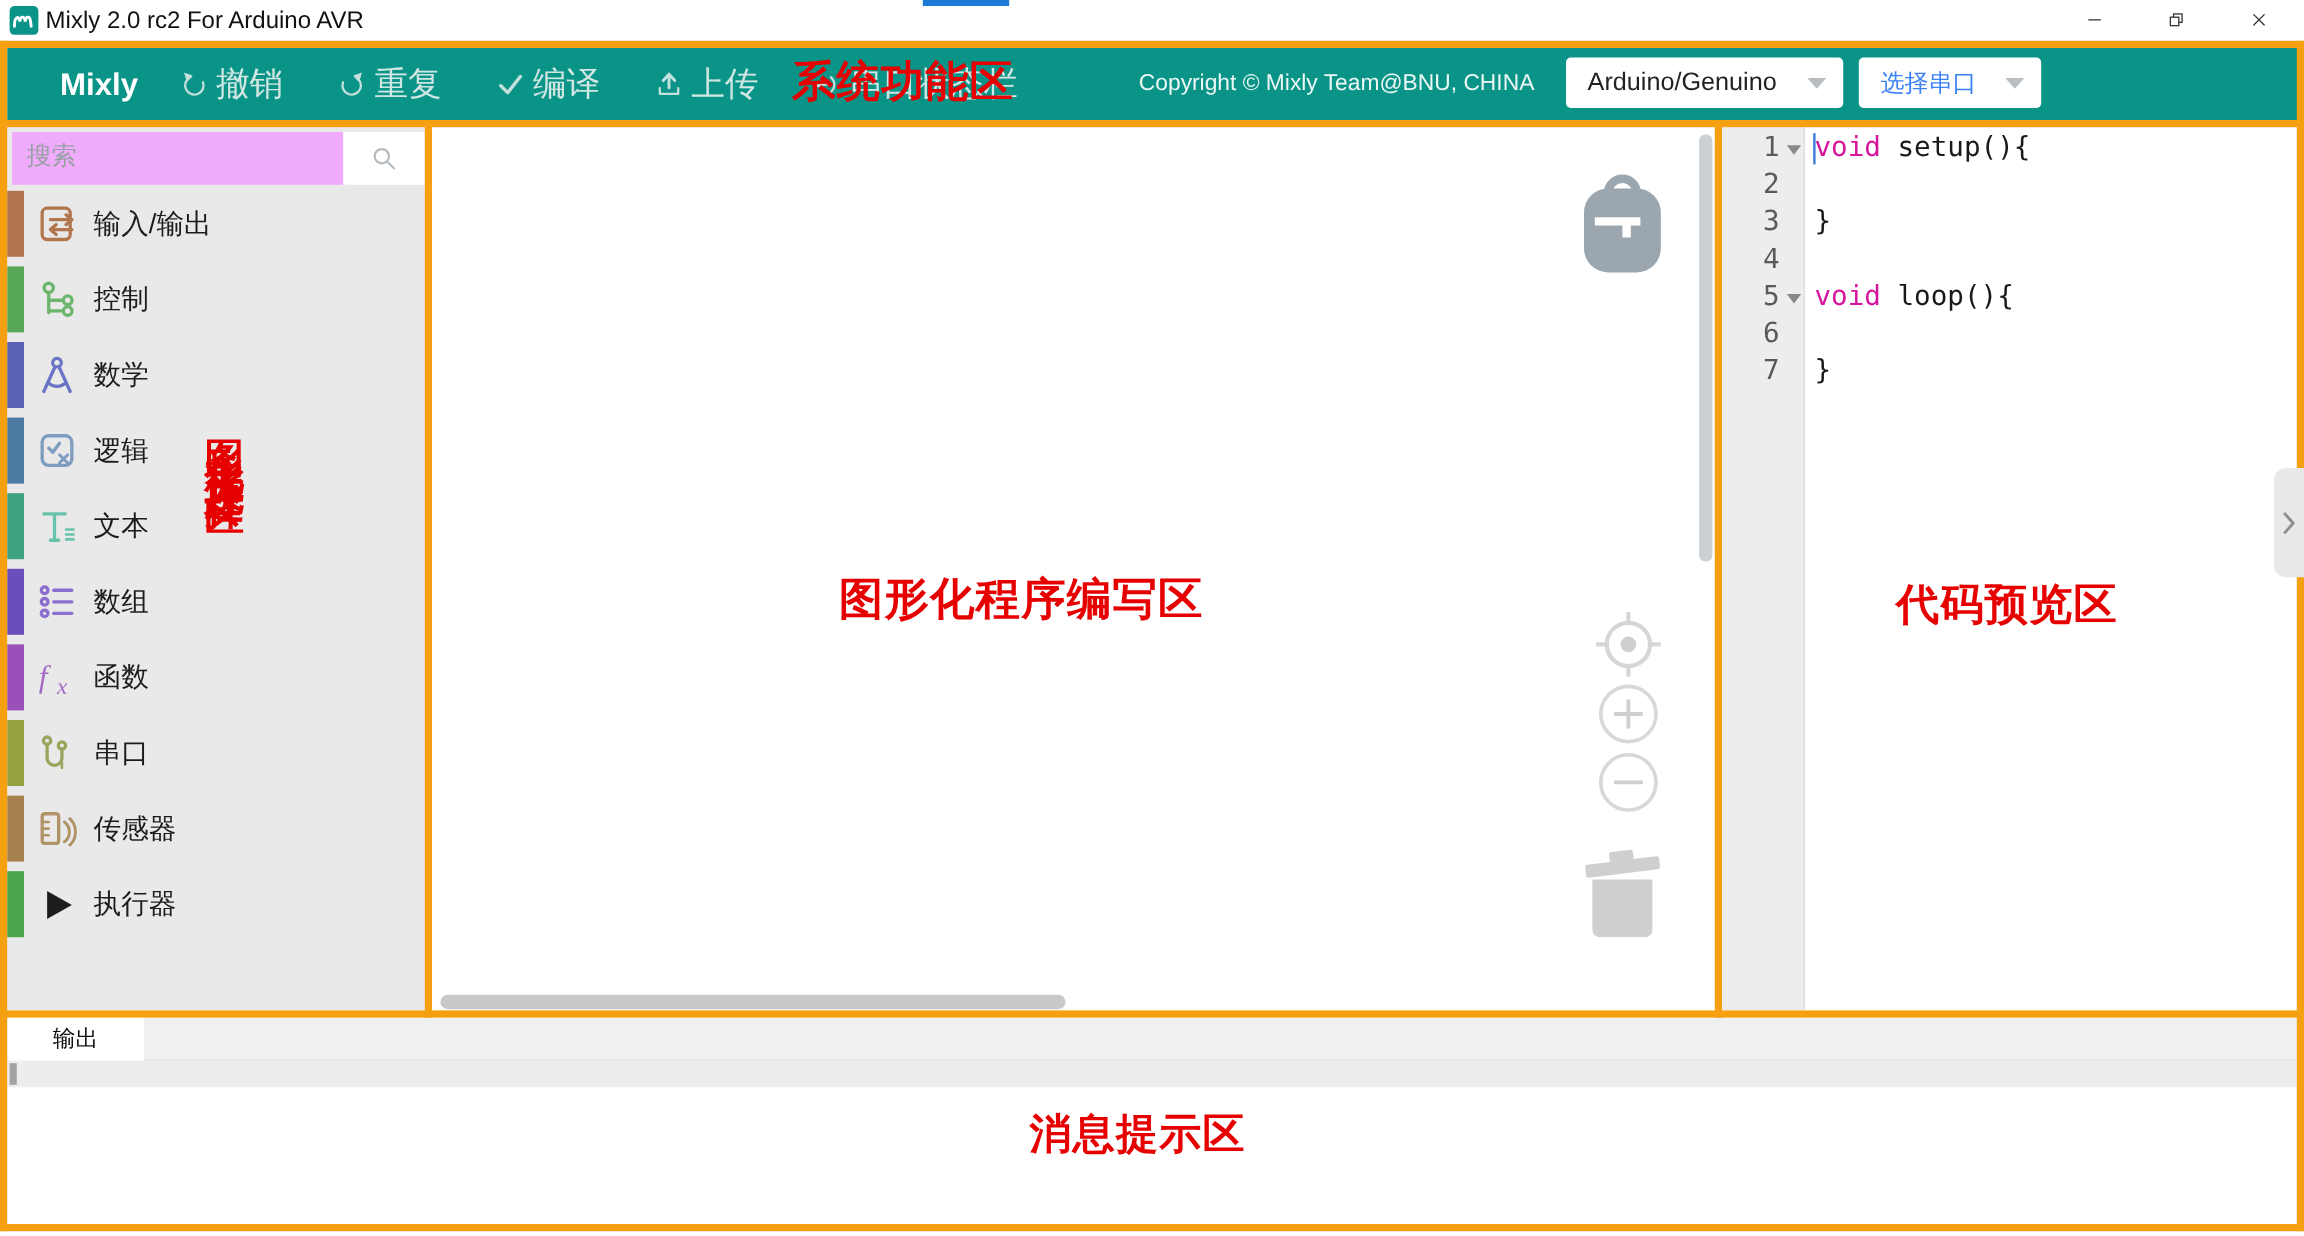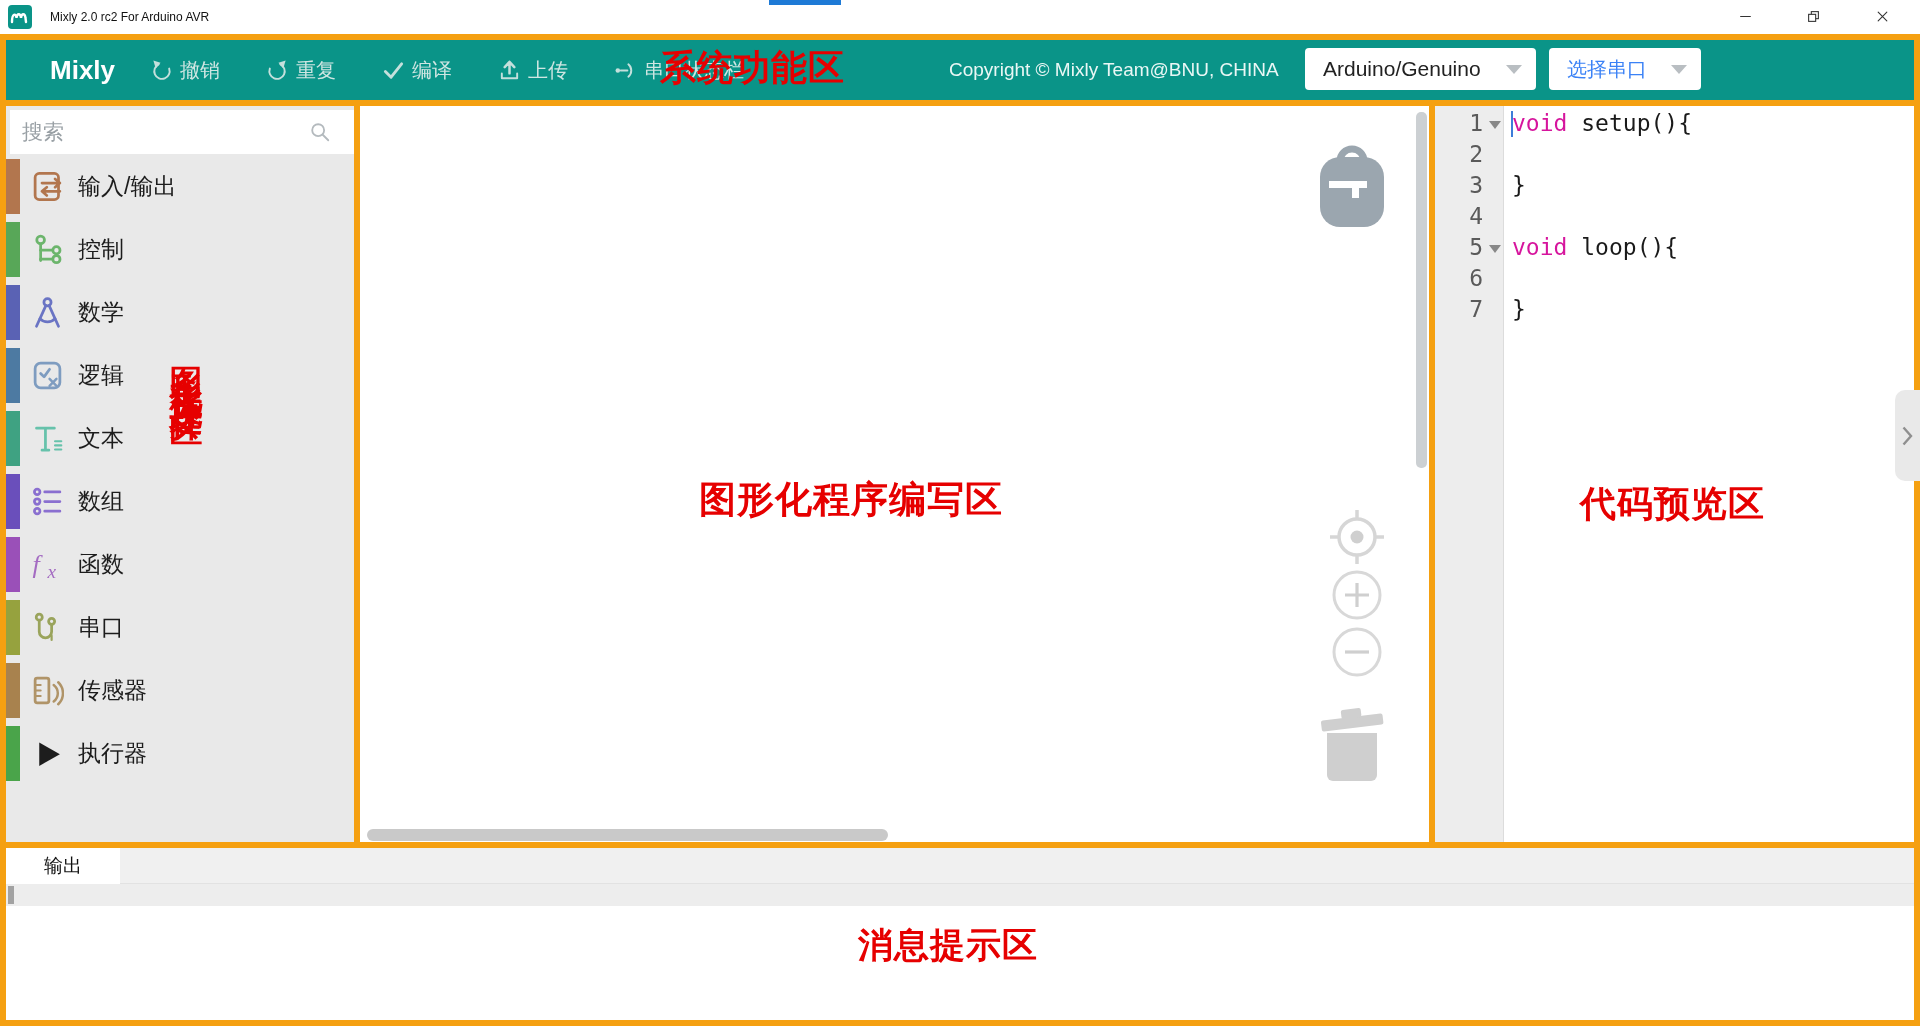--- a/index.html
+++ b/index.html
@@ -5,50 +5,50 @@
   html,body{margin:0;padding:0;background:#fff;}
   #app{position:relative;width:1920px;height:1030px;overflow:hidden;background:#fff;
        font-family:"Liberation Sans",sans-serif;-webkit-font-smoothing:antialiased;}
   .abs{position:absolute;}
   .ic{display:inline-flex;align-items:center;justify-content:center;}
   .ic svg{width:100%;height:100%;display:block;}
 
   
   #titlebar{left:0;top:0;width:1920px;height:34px;background:#fff;}
   #app-logo{left:8px;top:5px;width:24px;height:24px;background:#0a9488;border-radius:4px;}
-  #win-title{left:50px;top:0;height:34px;line-height:34px;font-size:12px;color:#111;}
+  #win-title{left:38px;top:0;height:34px;line-height:34px;font-size:20px;color:#111;}
   #top-accent{left:769px;top:0;width:72px;height:5px;background:#1e7ad6;}
   .winbtn{top:0;width:44px;height:33px;display:flex;align-items:center;justify-content:center;color:#333;}
   .winbtn .ic{width:13px;height:13px;}
 
   
   .frame{background:#f5a011;z-index:6;}
 
   
   #toolbar{left:6px;top:40px;width:1908px;height:60px;background:#0a9488;padding-left:44px;}
   #brand{left:44px;top:0;height:60px;line-height:60px;color:#fff;font-size:26px;font-weight:bold;}
   #toolbar-items{left:144px;top:0;height:60px;display:flex;align-items:center;gap:46px;}
-  .tb-item{display:flex;align-items:center;gap:7px;color:#cfe6e2;font-size:20px;cursor:pointer;white-space:nowrap;}
+  .tb-item{display:flex;align-items:center;gap:7px;color:#cfe6e2;font-size:28px;cursor:pointer;white-space:nowrap;}
   .tb-item .ic{width:23px;height:23px;color:#c4e0dc;}
   #copyright{left:943px;top:0;height:60px;line-height:60px;font-size:19px;color:#eaf7f5;}
   .seldrop{top:8px;height:42px;background:#fff;border-radius:4px;display:flex;align-items:center;
            padding:0 14px 0 18px;box-sizing:border-box;cursor:pointer;}
   #board-select{left:1299px;width:231px;font-size:21px;color:#222;}
   #port-select{left:1543px;width:152px;font-size:20px;color:#3b82f6;}
   .seldrop .grow{flex:1;}
   .tri-down{width:0;height:0;border-left:8px solid transparent;border-right:8px solid transparent;
             border-top:9px solid #b9bec2;margin-left:10px;}
   #toolbar-menus{left:1727px;top:0;height:60px;display:flex;align-items:center;gap:42px;}
   .tb-menu{display:flex;align-items:center;gap:6px;color:#f2fbf9;font-size:21px;cursor:pointer;}
   .tb-menu .ic{width:14px;height:9px;color:#d6ebe8;}
 
   
   #sidebar{left:6px;top:106px;width:348px;height:736px;background:#e9e9e9;}
-  #search-input{left:4px;top:4px;width:281px;height:44px;background:#ffffff;border:0;outline:none;
-                font-size:21px;color:#333;padding:0 12px;box-sizing:border-box;font-family:Liberation Serif, serif;}
+  #search-input{left:4px;top:4px;width:281px;height:44px;background:#f0abfc;border:0;outline:none;
+                font-size:21px;color:#333;padding:0 12px;box-sizing:border-box;font-family:Liberation Mono, monospace;}
   #search-input::placeholder{color:#99a0a5;}
   #search-btn{left:280px;top:4px;width:68px;height:44px;background:#fff;display:flex;align-items:center;justify-content:center;}
   #search-btn .ic{width:22px;height:22px;color:#b4babe;}
   #sidebar-items{left:0;top:49px;width:348px;border-radius:30px;}
   .cat{position:relative;height:63px;cursor:pointer;}
   .cat .strip{position:absolute;left:0;top:4px;width:14px;height:55px;}
   .cat .ic{position:absolute;left:25px;top:15px;width:33px;height:33px;}
   .cat .lbl{position:absolute;left:72px;top:0;height:63px;line-height:63px;font-size:23px;color:#1c1c1c;}
 
   

